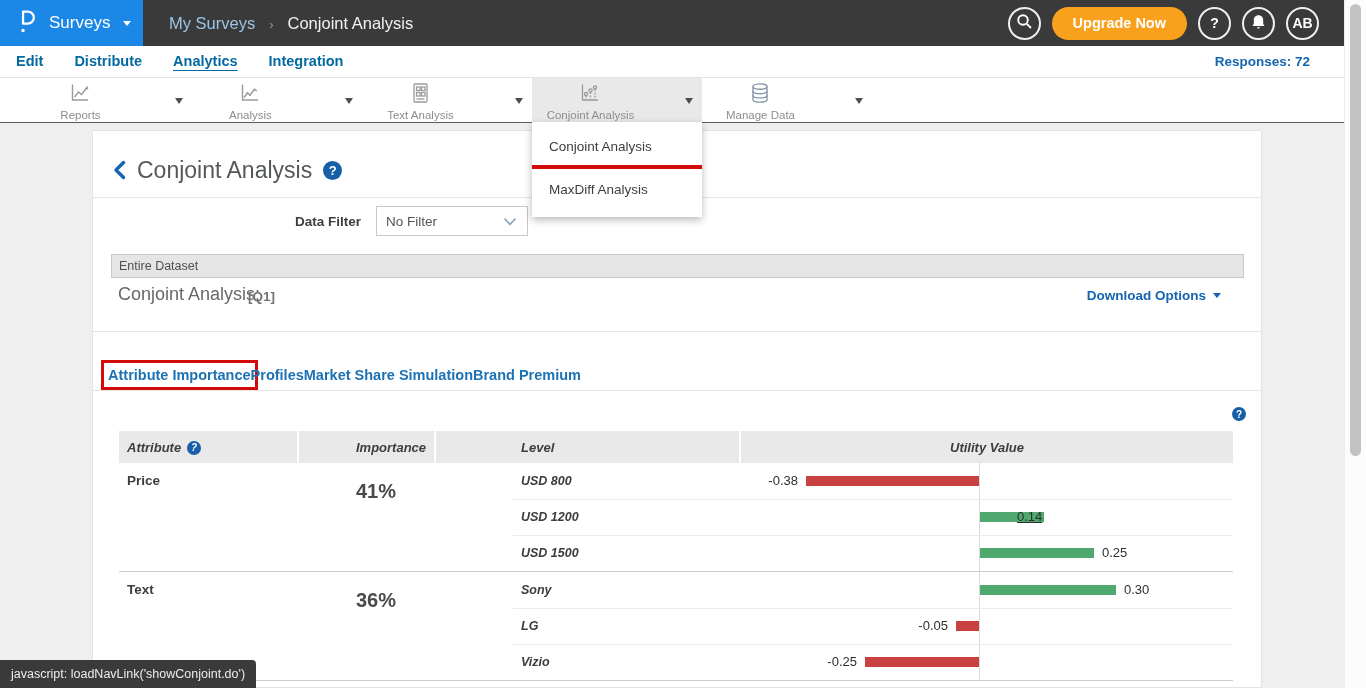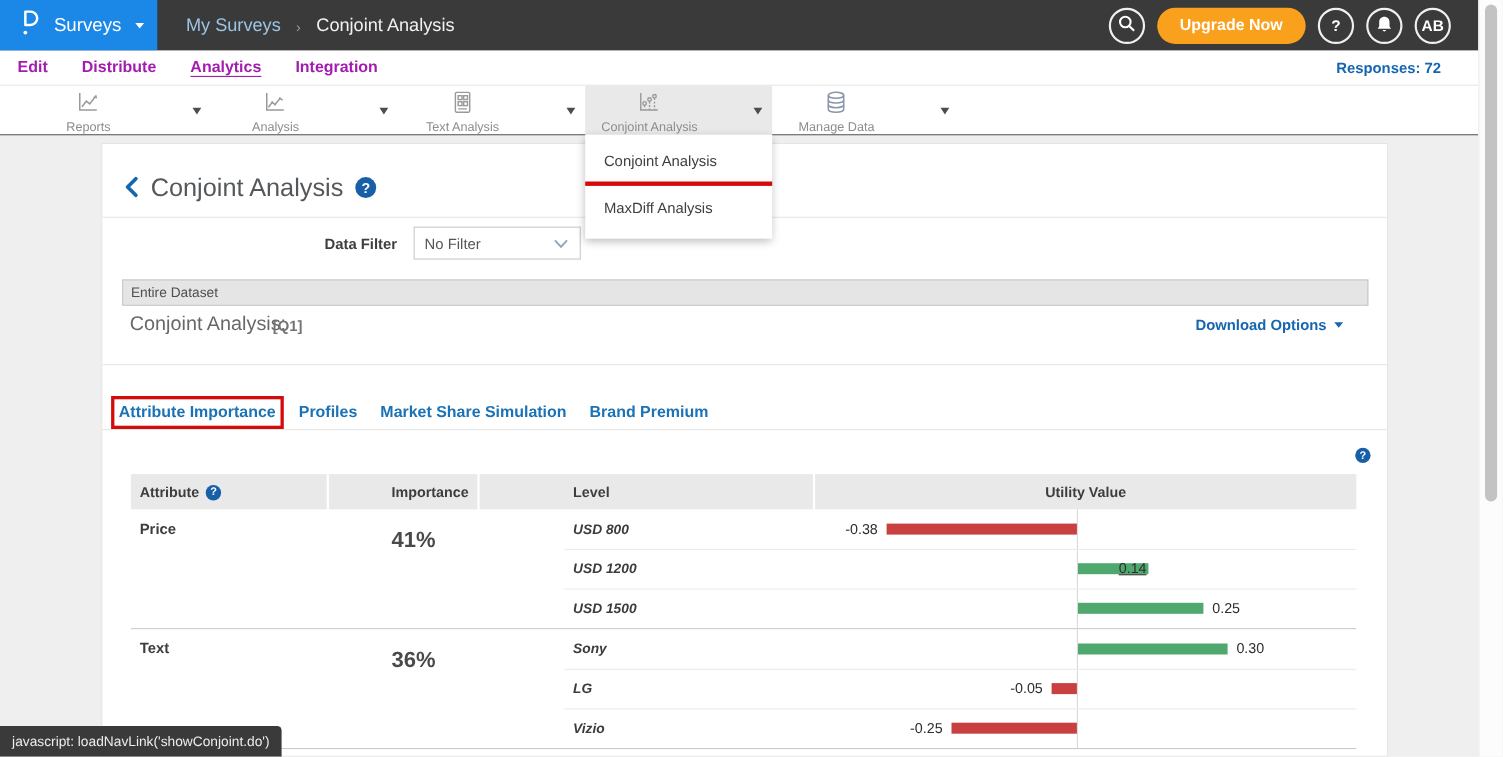--- a/index.html
+++ b/index.html
@@ -14,21 +14,21 @@
   .breadcrumb{display:flex;align-items:center;gap:14px;margin-left:26px;font-size:16.5px;}
   .bc-parent{color:#9cc4e4;cursor:pointer;}
   .bc-sep{color:#9a9a9a;font-size:13px;margin-top:2px;}
   .bc-current{color:#f1f1f1;}
   .topbar-right{margin-left:auto;display:flex;align-items:flex-end;gap:11px;padding-right:25px;}
   .circle-btn{width:33px;height:33px;border:2px solid rgba(255,255,255,.92);border-radius:50%;display:flex;align-items:center;justify-content:center;color:#fff;font-weight:bold;font-size:14px;cursor:pointer;flex-shrink:0;}
   .upgrade-btn{height:33px;border-radius:17px;background:#f9a11d;color:#fff;font-weight:bold;font-size:14.5px;padding:0 21px;display:flex;align-items:center;cursor:pointer;}
 
   
   .navrow{position:absolute;top:46px;left:0;width:1344px;height:32px;background:#fff;border-bottom:1px solid #e3e3e3;display:flex;align-items:center;padding:0 34px 0 16px;}
-  .nav-link{color:#a21caf;font-size:14.5px;font-weight:bold;margin-right:31px;cursor:pointer;padding-bottom:1px;}
+  .nav-link{color:#0369a1;font-size:14.5px;font-weight:bold;margin-right:31px;cursor:pointer;padding-bottom:1px;}
   .nav-link.active{text-decoration:underline;text-underline-offset:4px;}
   .responses{margin-left:auto;color:#1565b0;font-size:13.5px;font-weight:bold;}
 
   
   .toolbar{position:absolute;top:78px;left:0;width:1344px;height:45px;background:#fff;border-bottom:1px solid #5b5b5b;display:flex;padding-left:22px;}
   .tool-unit{width:170px;height:44px;display:flex;cursor:pointer;gap:28px;}
   .tool-unit.active{background:#e9e9e9;}
   .tool-main{width:140px;display:flex;flex-direction:column;align-items:center;justify-content:center;gap:1px;padding-top:3px;}
   .tool-label{font-size:11.5px;color:#8d8d8d;white-space:nowrap;}
   .tool-caret-zone{width:30px;display:flex;align-items:center;justify-content:center;}
@@ -48,31 +48,31 @@
   .divider{position:absolute;left:0;right:0;height:1px;background:#e6e6e6;}
   .filter-label{position:absolute;top:83px;left:160px;width:108px;text-align:right;font-weight:bold;font-size:13.5px;color:#3e3e3e;}
   .filter-select{position:absolute;top:75px;left:283px;width:152px;height:30px;border:1px solid #c9c9c9;background:#fff;display:flex;align-items:center;justify-content:space-between;padding:0 10px 0 9px;font-size:13.5px;color:#555;cursor:pointer;}
   .dataset-input{position:absolute;top:112px;left:18px;width:1133px;height:24px;border:1px solid #c8c8c8;background:#e5e5e5;font-size:12.5px;color:#4f4f4f;padding:0 7px;display:flex;align-items:center;margin-top:11px;}
   .section-title{position:absolute;top:153px;left:25px;font-size:18px;color:#66686a;}
   .section-q{position:absolute;top:158px;left:155px;font-size:13.5px;font-weight:bold;color:#737373;}
   .download{position:absolute;top:157px;right:40px;display:flex;align-items:center;gap:7px;color:#1565b0;font-size:13.5px;font-weight:bold;cursor:pointer;}
   .caret-blue{width:0;height:0;border:4px solid transparent;border-top:5px solid #1565b0;margin-top:4px;}
 
   
-  .tabs-row{position:absolute;top:231px;left:15px;height:26px;display:flex;align-items:center;gap:21px;}
+  .tabs-row{position:absolute;top:231px;left:15px;height:26px;display:flex;align-items:center;}
   .tab{font-size:14.5px;font-weight:bold;color:#1b72b5;cursor:pointer;white-space:nowrap;}
   .tab-wrap{position:relative;display:inline-block;}
   .annotation-box{position:absolute;top:-6px;bottom:-6px;left:-7px;right:-7px;border:3px solid #d40b0b;pointer-events:none;}
 
   
   .table-help{position:absolute;top:276px;left:1139px;}
   .utable{position:absolute;left:26px;top:300px;width:1114px;}
   .uheader{position:relative;height:32px;}
   .hcell{position:absolute;top:0;bottom:0;background:#e9e9e9;}
-  .htext{position:absolute;top:9px;font-size:13px;font-weight:bold;color:#3d3d3d;display:flex;align-items:center;gap:6px;}
+  .htext{position:absolute;top:9px;font-size:13px;font-weight:bold;color:#3d3d3d;display:flex;align-items:center;gap:6px;font-style:italic;}
   .tbody{border-bottom:1px solid #cbcbcb;}
   .group{position:relative;}
   .group + .group{border-top:1px solid #cbcbcb;}
   .axis{position:absolute;left:860px;top:0;bottom:0;width:1px;background:#dadada;}
   .attr-name{position:absolute;left:8px;top:10px;font-weight:bold;font-size:13.5px;color:#3d3d3d;}
   .attr-imp{position:absolute;left:237px;top:17px;font-weight:bold;font-size:20px;color:#4a4a4a;}
   .level-row{position:relative;height:36px;}
   .level-row + .level-row::before{content:"";position:absolute;left:394px;right:0;top:0;height:1px;background:#ececec;}
   .level-label{position:absolute;left:402px;top:11px;font-size:12.5px;font-weight:bold;font-style:italic;color:#3c3c3c;white-space:nowrap;}
   .bar{position:absolute;top:13px;height:10px;}

